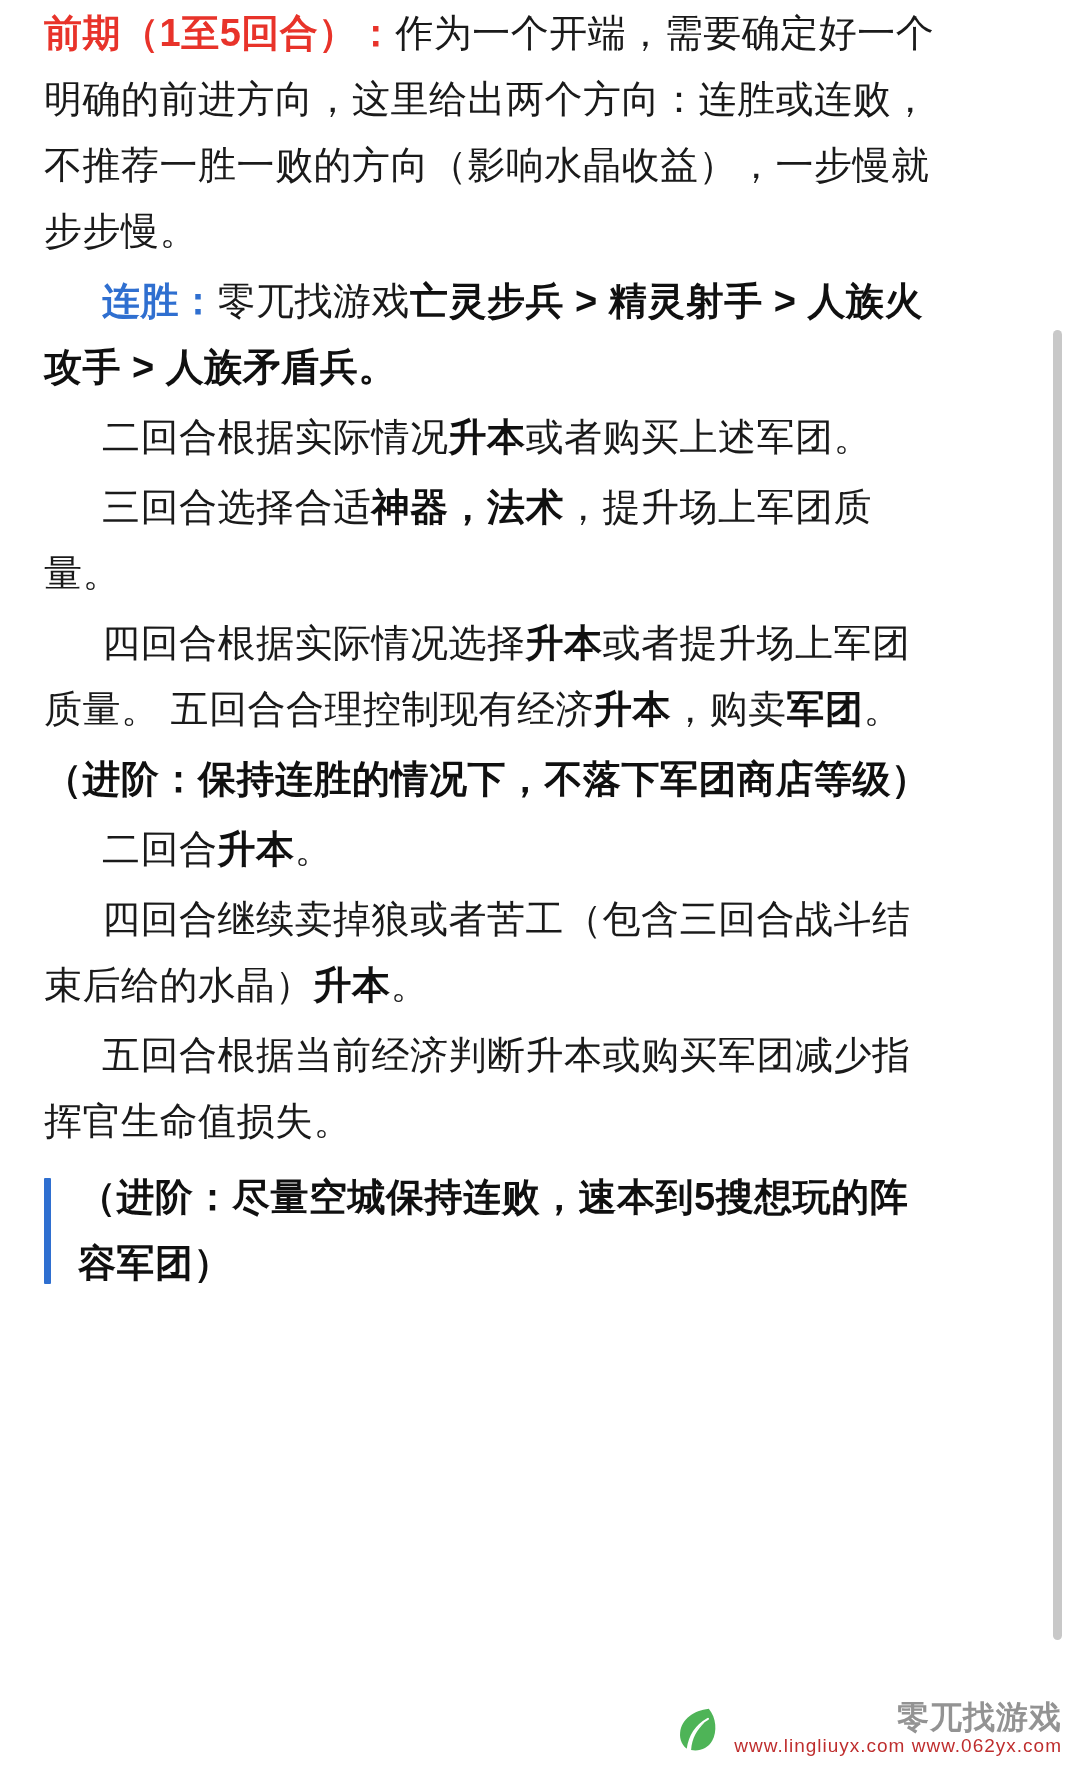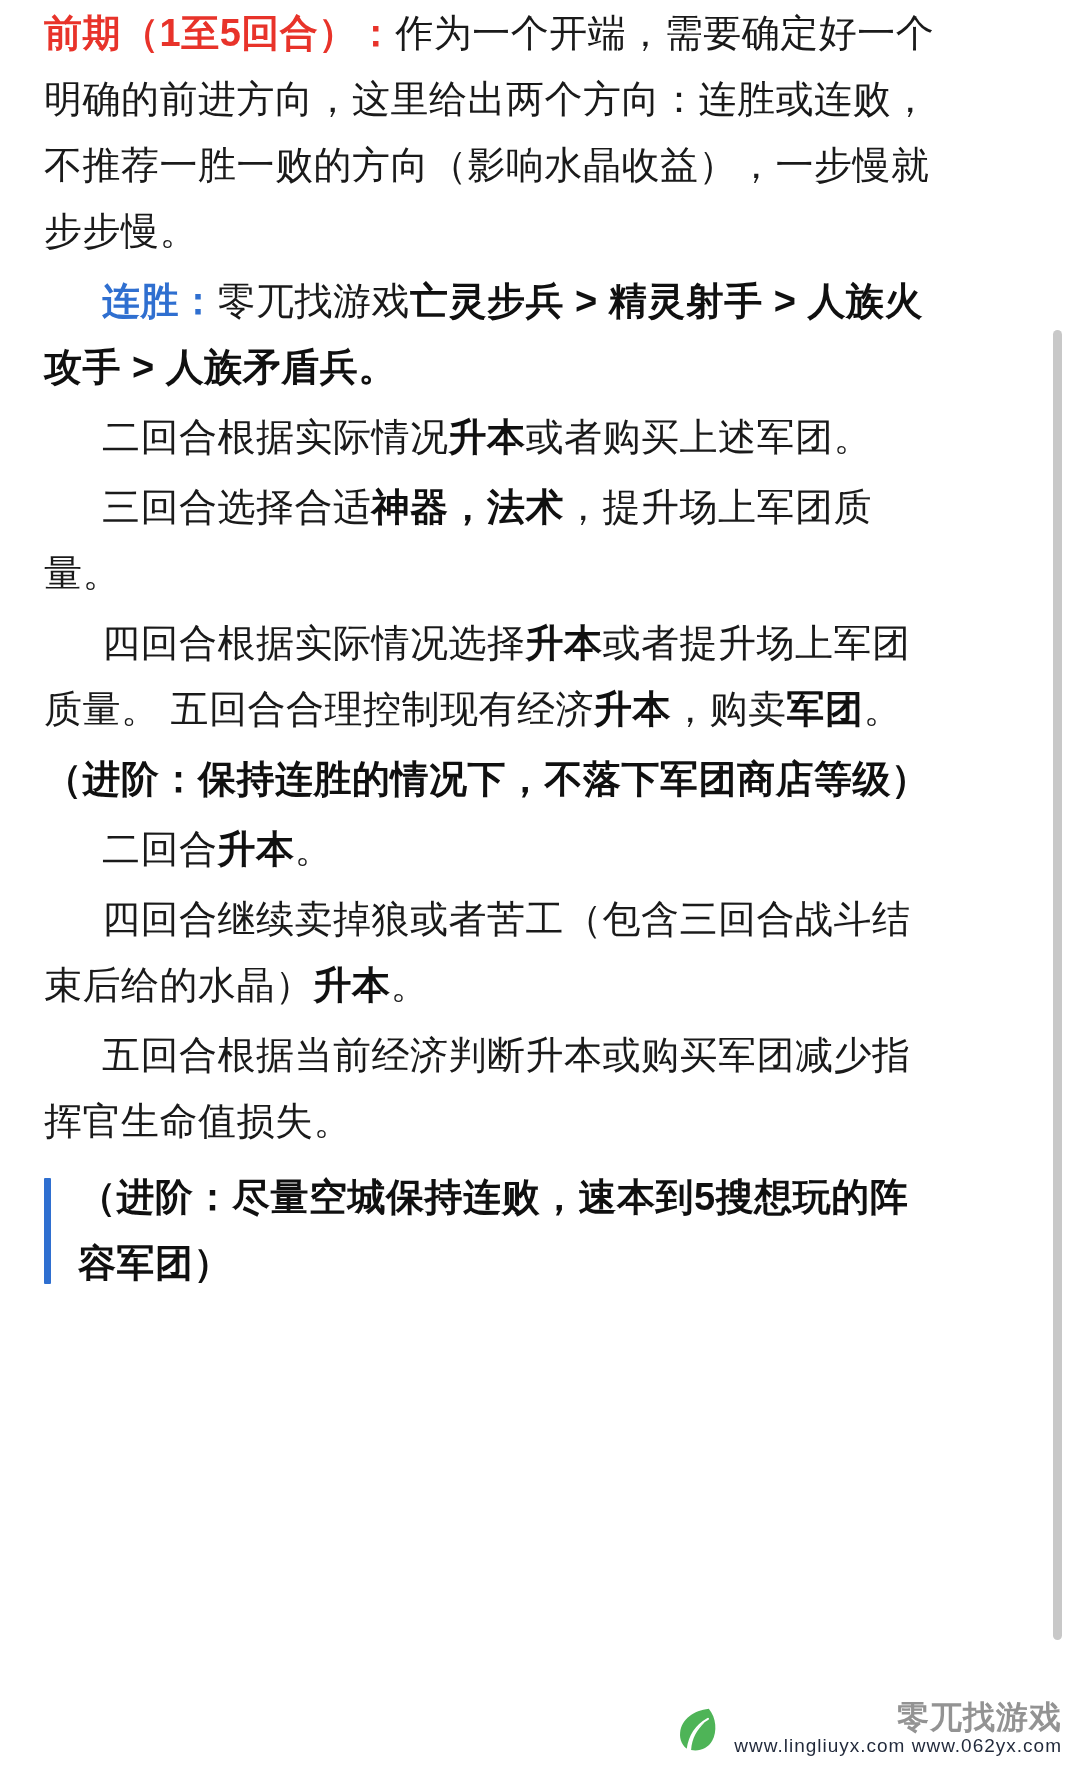--- a/index.html
+++ b/index.html
@@ -107,21 +107,21 @@
   .wm-title {
     font-size: 32px;
     color: #8a8a8a;
     font-weight: bold;
     letter-spacing: 1px;
     line-height: 34px;
     text-align: right;
   }
   .wm-url {
     font-size: 19px;
-    color: #0f172a;
+    color: #b91c1c;
     letter-spacing: 1px;
     line-height: 24px;
   }
 </style>
 </head>
 <body>
 
 <div class="page">
 
   <div class="content">

